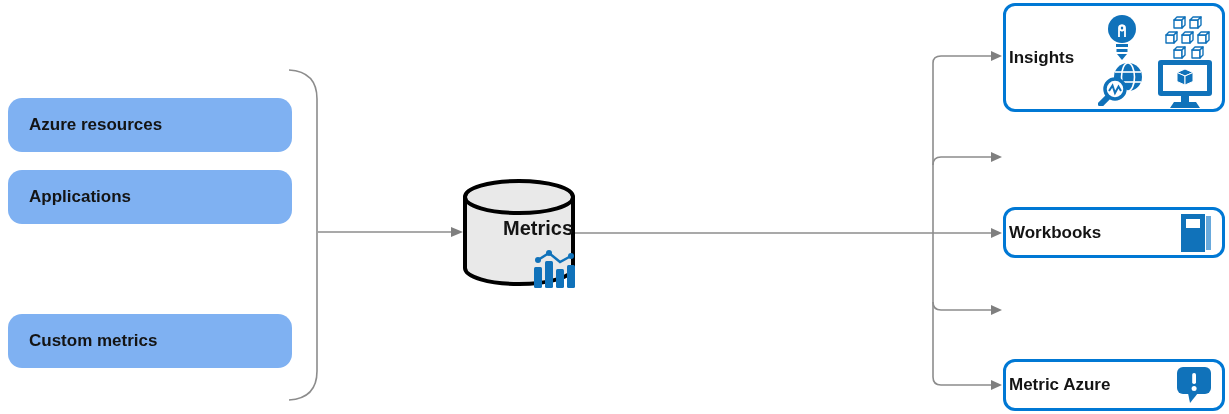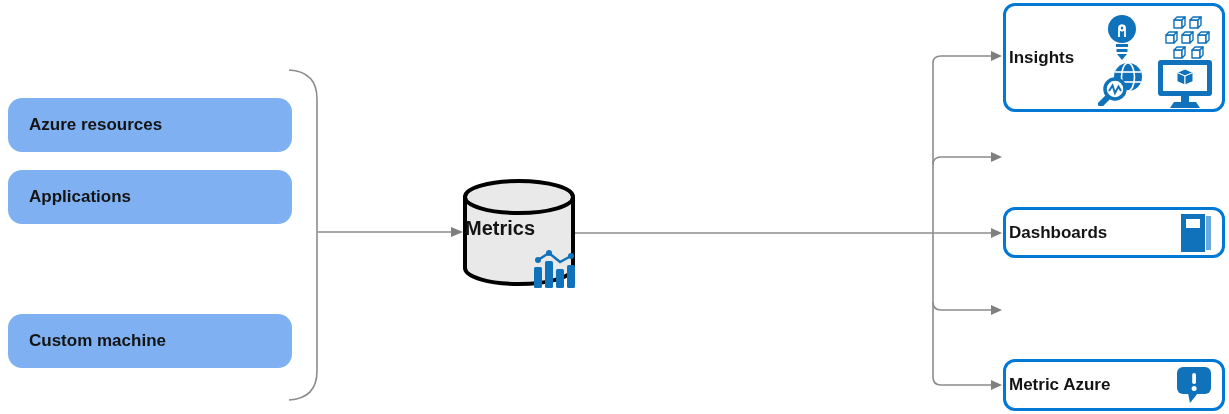--- a/index.html
+++ b/index.html
@@ -16,21 +16,21 @@
   }
   .dst{
     position:absolute;left:1003px;width:222px;background:#ffffff;
     border:3px solid #0078D4;border-radius:12px;box-sizing:border-box;
     display:flex;align-items:center;padding-left:3px;
     font-size:17px;font-weight:600;z-index:2;
   }
   .dst .side-icon{position:absolute;right:10px;top:50%;transform:translateY(-50%);line-height:0;}
   .ins-icon{position:absolute;line-height:0;}
   .hub-label{
-    position:absolute;left:465px;top:217px;width:108px;text-align:left;
+    position:absolute;left:465px;top:217px;width:108px;text-align:right;
     font-size:20px;font-weight:600;z-index:3;
   }
   .hub-chart{position:absolute;left:534px;top:248px;z-index:4;line-height:0;}
 </style>
 </head>
 <body>
 
 <div class="canvas">
 
   <svg class="underlay" width="1229" height="414" viewBox="0 0 1229 414">
@@ -64,21 +64,21 @@
     </g>
   </svg>
 
   <div class="src" style="top:98px">
     <span>Azure resources</span>
   </div>
   <div class="src" style="top:170px">
     <span>Applications</span>
   </div>
   <div class="src" style="top:314px">
-    <span>Custom machine</span>
+    <span>Custom metrics</span>
   </div>
 
   <div class="hub-label">Metrics</div>
   <span class="hub-chart">
     <svg width="44" height="40" viewBox="0 0 44 40">
       <g fill="#1072BA">
         <rect x="0" y="19" width="8" height="21" rx="1.5"></rect>
         <rect x="11" y="13" width="8" height="27" rx="1.5"></rect>
         <rect x="22" y="21" width="8" height="19" rx="1.5"></rect>
         <rect x="33" y="17" width="8" height="23" rx="1.5"></rect>
@@ -166,21 +166,21 @@
           <polygon points="37,12.5 29,16 29,25 37,21.5"></polygon>
         </g>
         <rect x="25" y="36" width="8" height="6" fill="#1072BA"></rect>
         <polygon points="18,42 40,42 44,48 14,48" fill="#1072BA"></polygon>
       </svg>
     </span>
   </div>
 
 
   <div class="dst" style="top:207px;height:51px">
-    <span>Dashboards</span>
+    <span>Workbooks</span>
     <span class="side-icon">
       <svg width="32" height="38" viewBox="0 0 32 38">
         <rect x="26" y="2" width="5" height="34" fill="#69A9DC"></rect>
         <rect x="1" y="0" width="24" height="38" fill="#1072BA"></rect>
         <rect x="6" y="5" width="14" height="9" fill="#fff"></rect>
       </svg>
     </span>
   </div>
 
 

